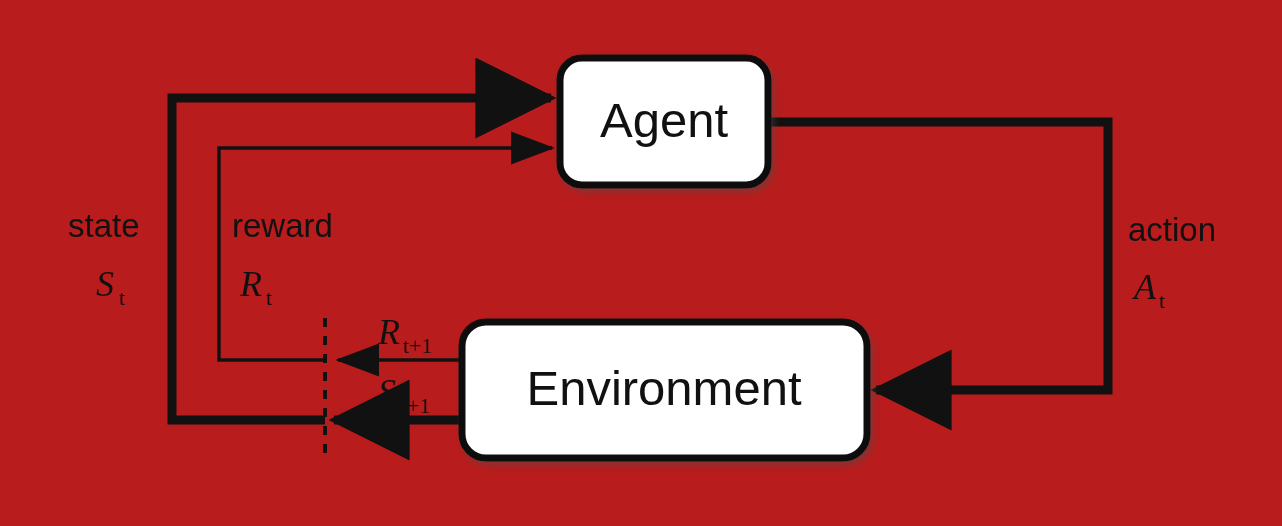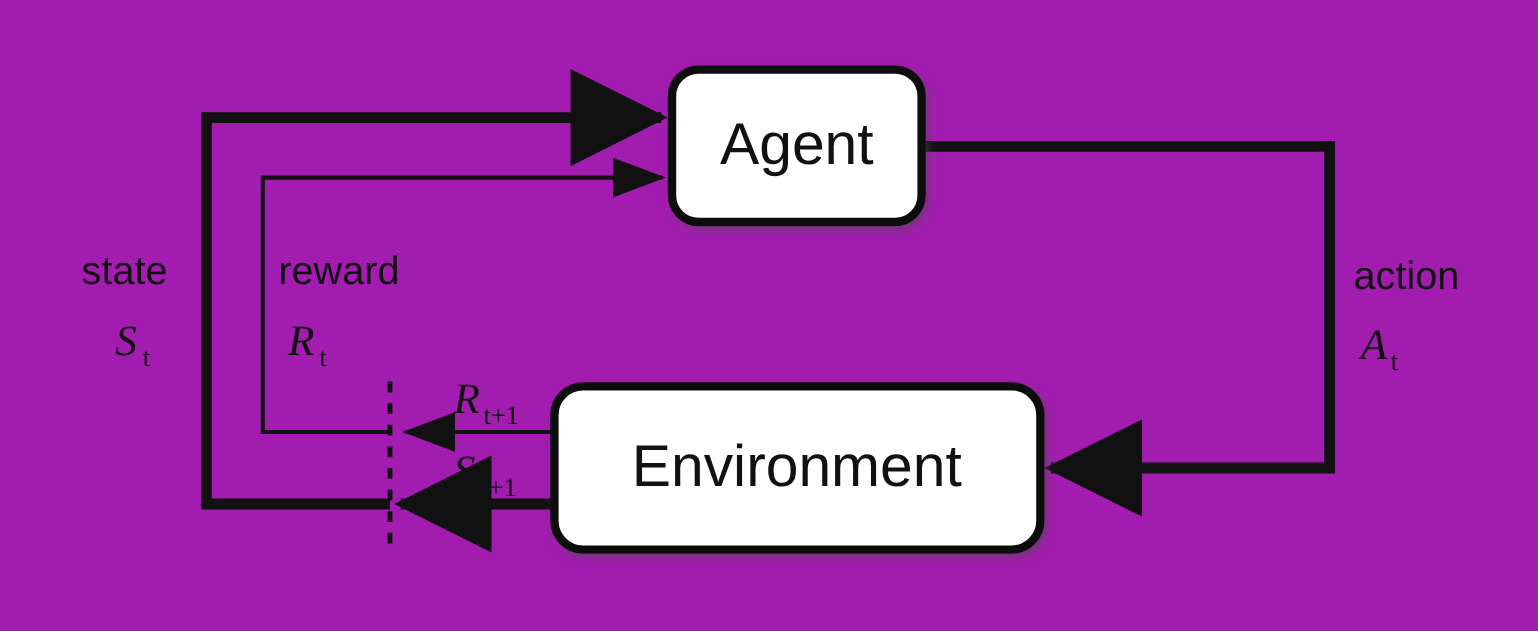--- a/index.html
+++ b/index.html
@@ -4,21 +4,21 @@
 <style>
   html, body {
     margin: 0;
     padding: 0;
     background: #ffffff;
   }
   #stage {
     position: relative;
     width: 1282px;
     height: 526px;
-    background: #a21caf;
+    background: #b91c1c;
     overflow: hidden;
     font-family: "Liberation Sans", sans-serif;
   }
   #diagram-svg {
     position: absolute;
     left: 0;
     top: 0;
     width: 1282px;
     height: 526px;
   }

